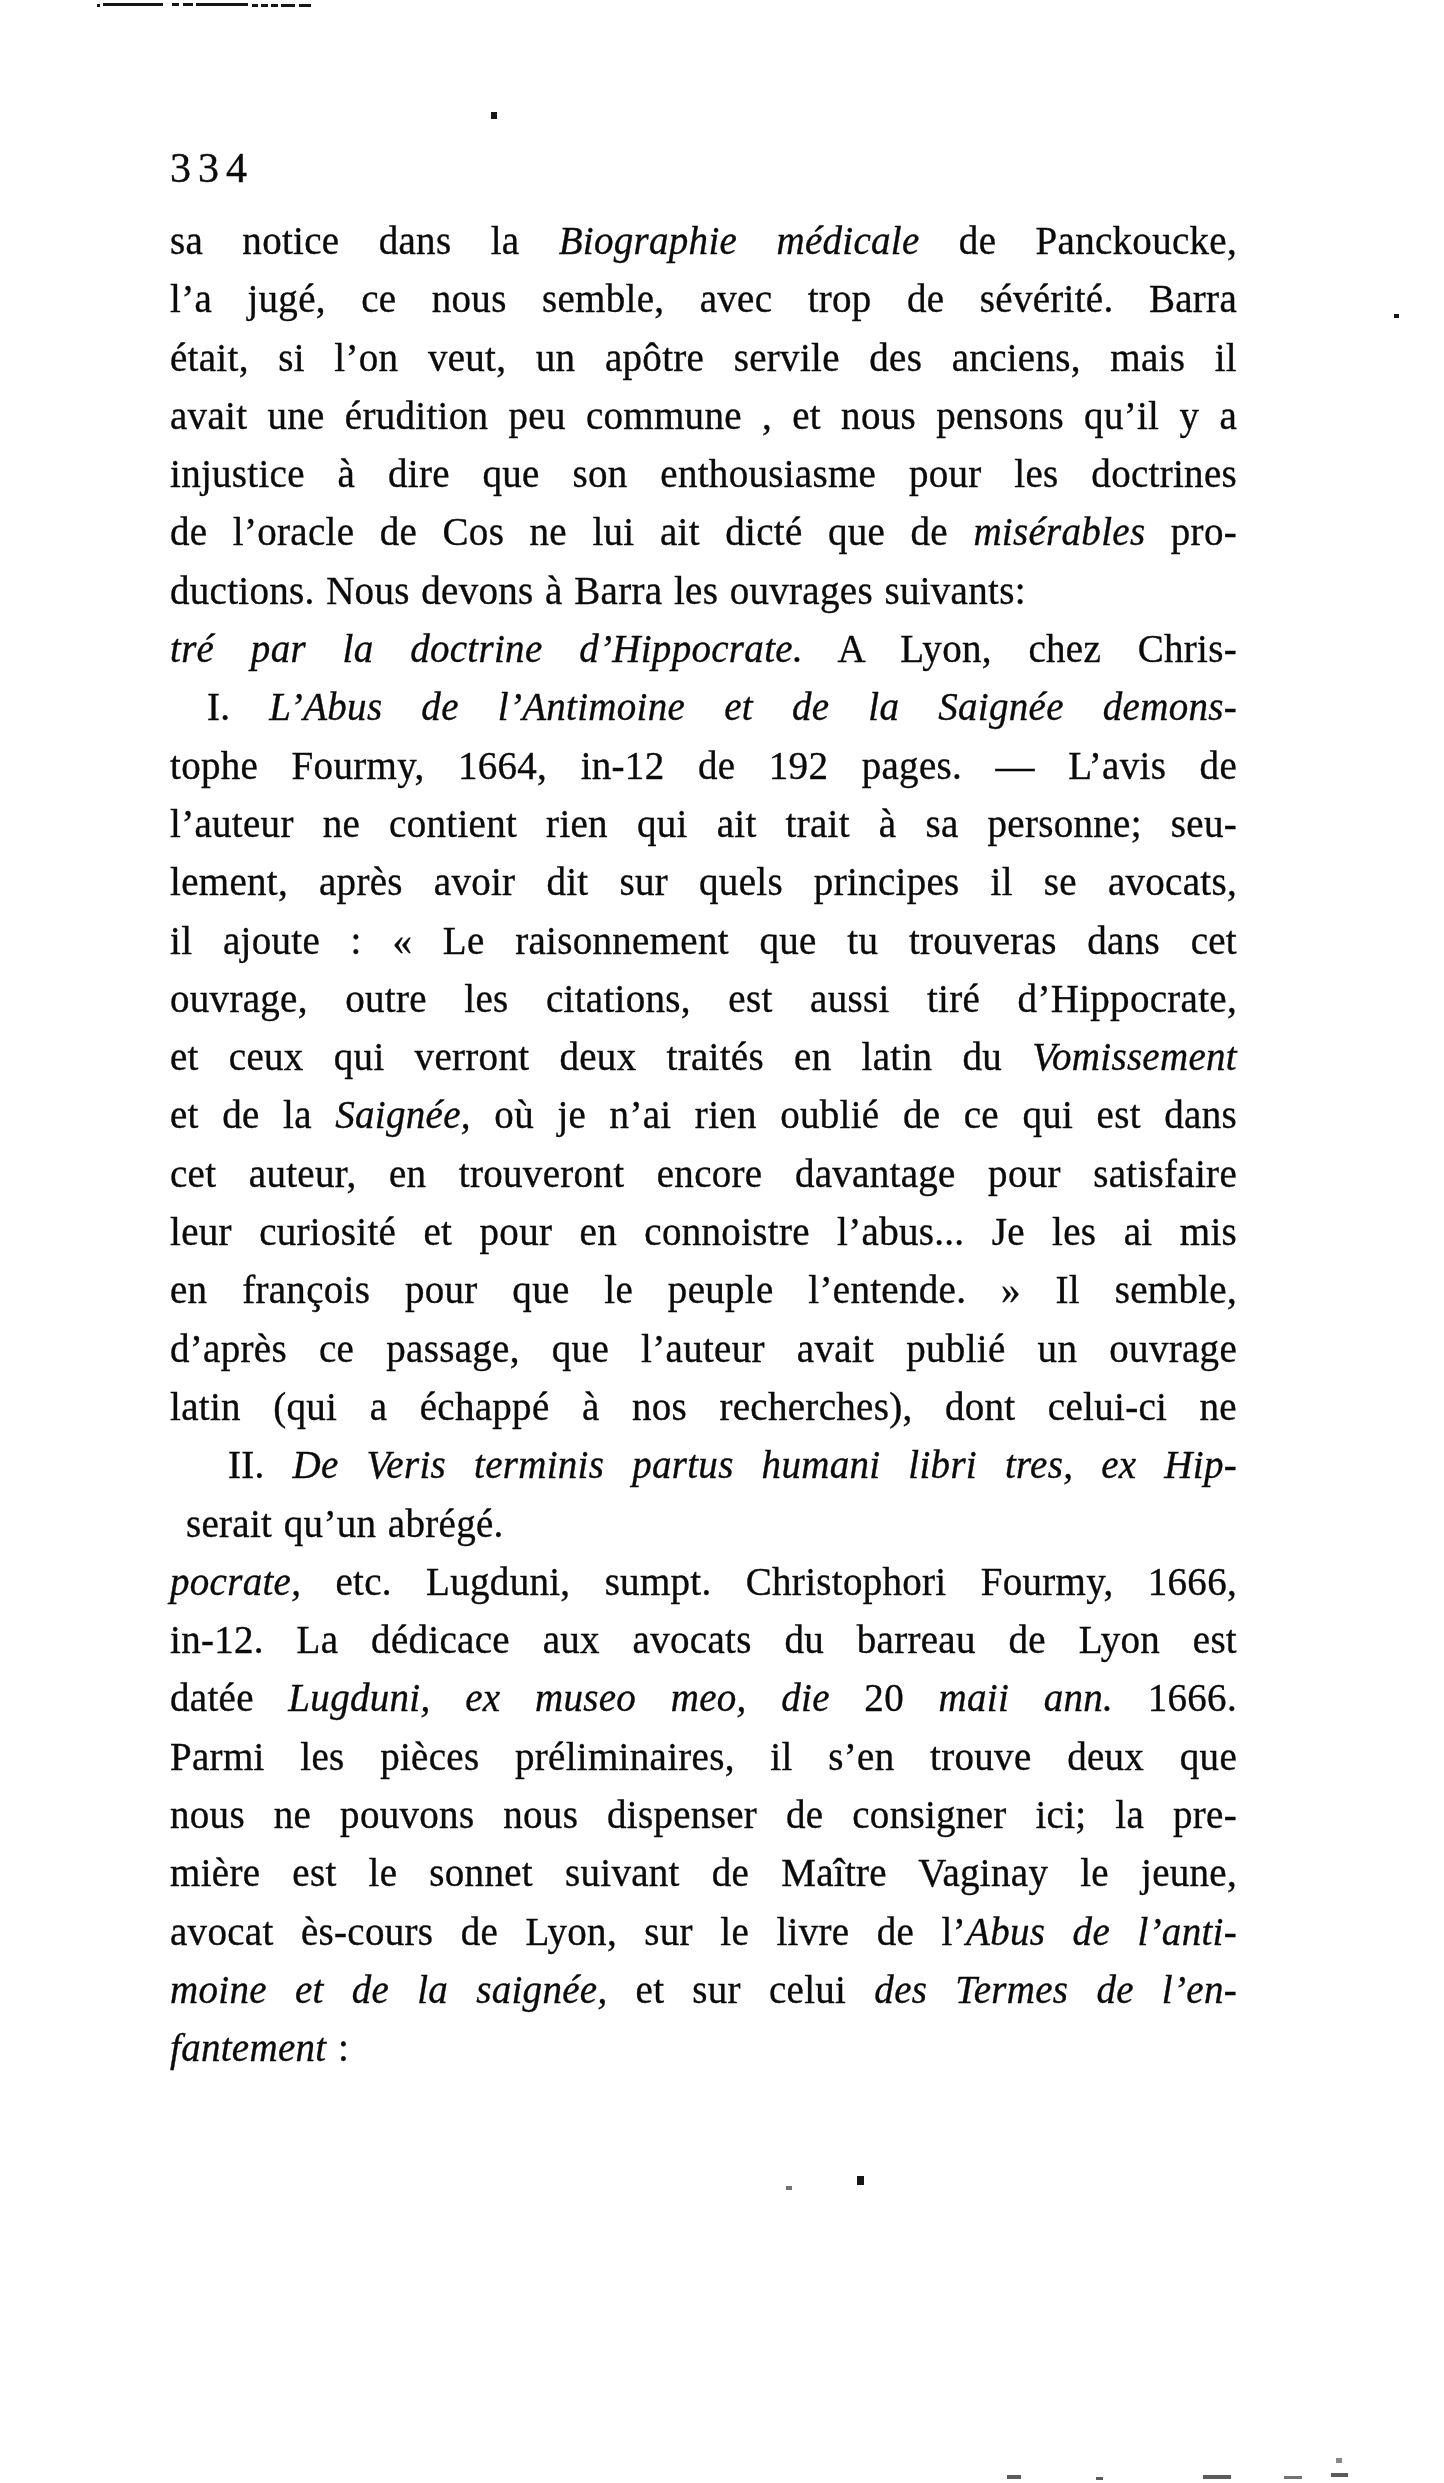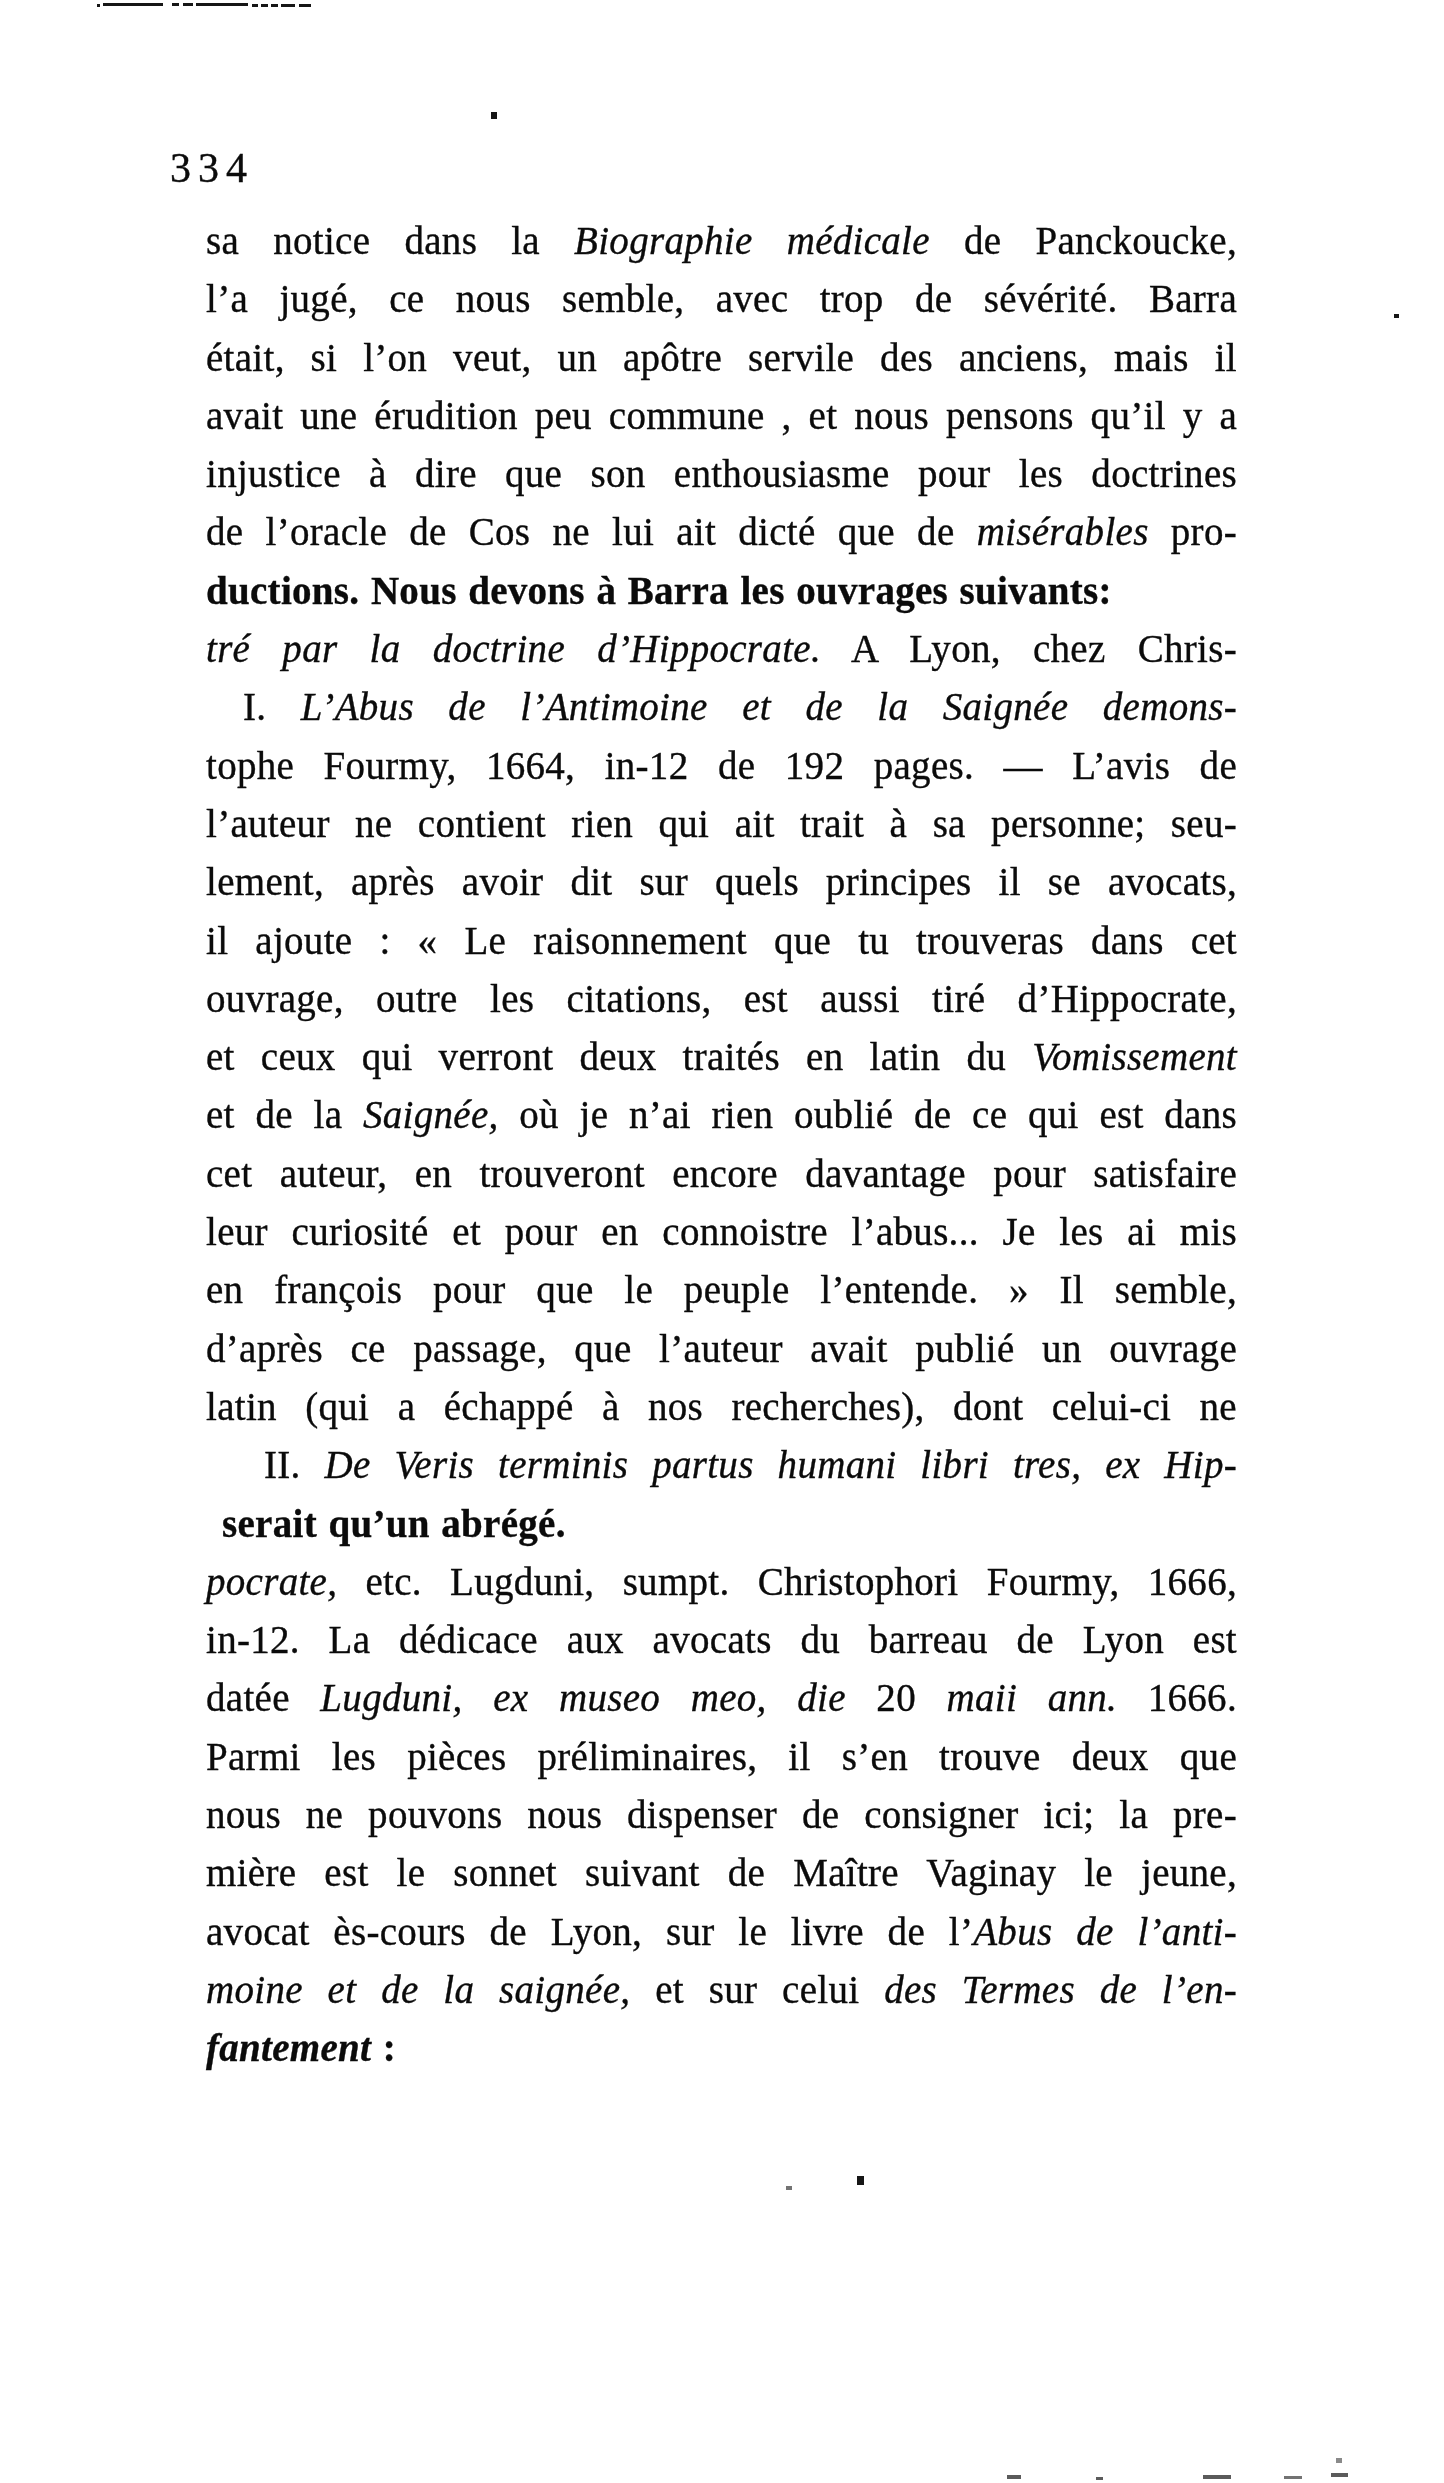--- a/index.html
+++ b/index.html
@@ -39,26 +39,24 @@
     line-height: 58.3px;
     -webkit-text-stroke: 0.35px currentColor;
   }
   .line {
     height: 58.3px;
     white-space: nowrap;
     text-align: justify;
     text-align-last: justify;
     word-spacing: 1.5px;
     letter-spacing: 0.3px;
-    margin-left: 36px;
   }
   .line.short {
     text-align: right;
     text-align-last: left;
-    font-weight: bold;
   }
   .it { font-style: italic; }
   
   .mark {
     position: absolute;
     background: #161616;
   }
 </style>
 </head>
 <body>

